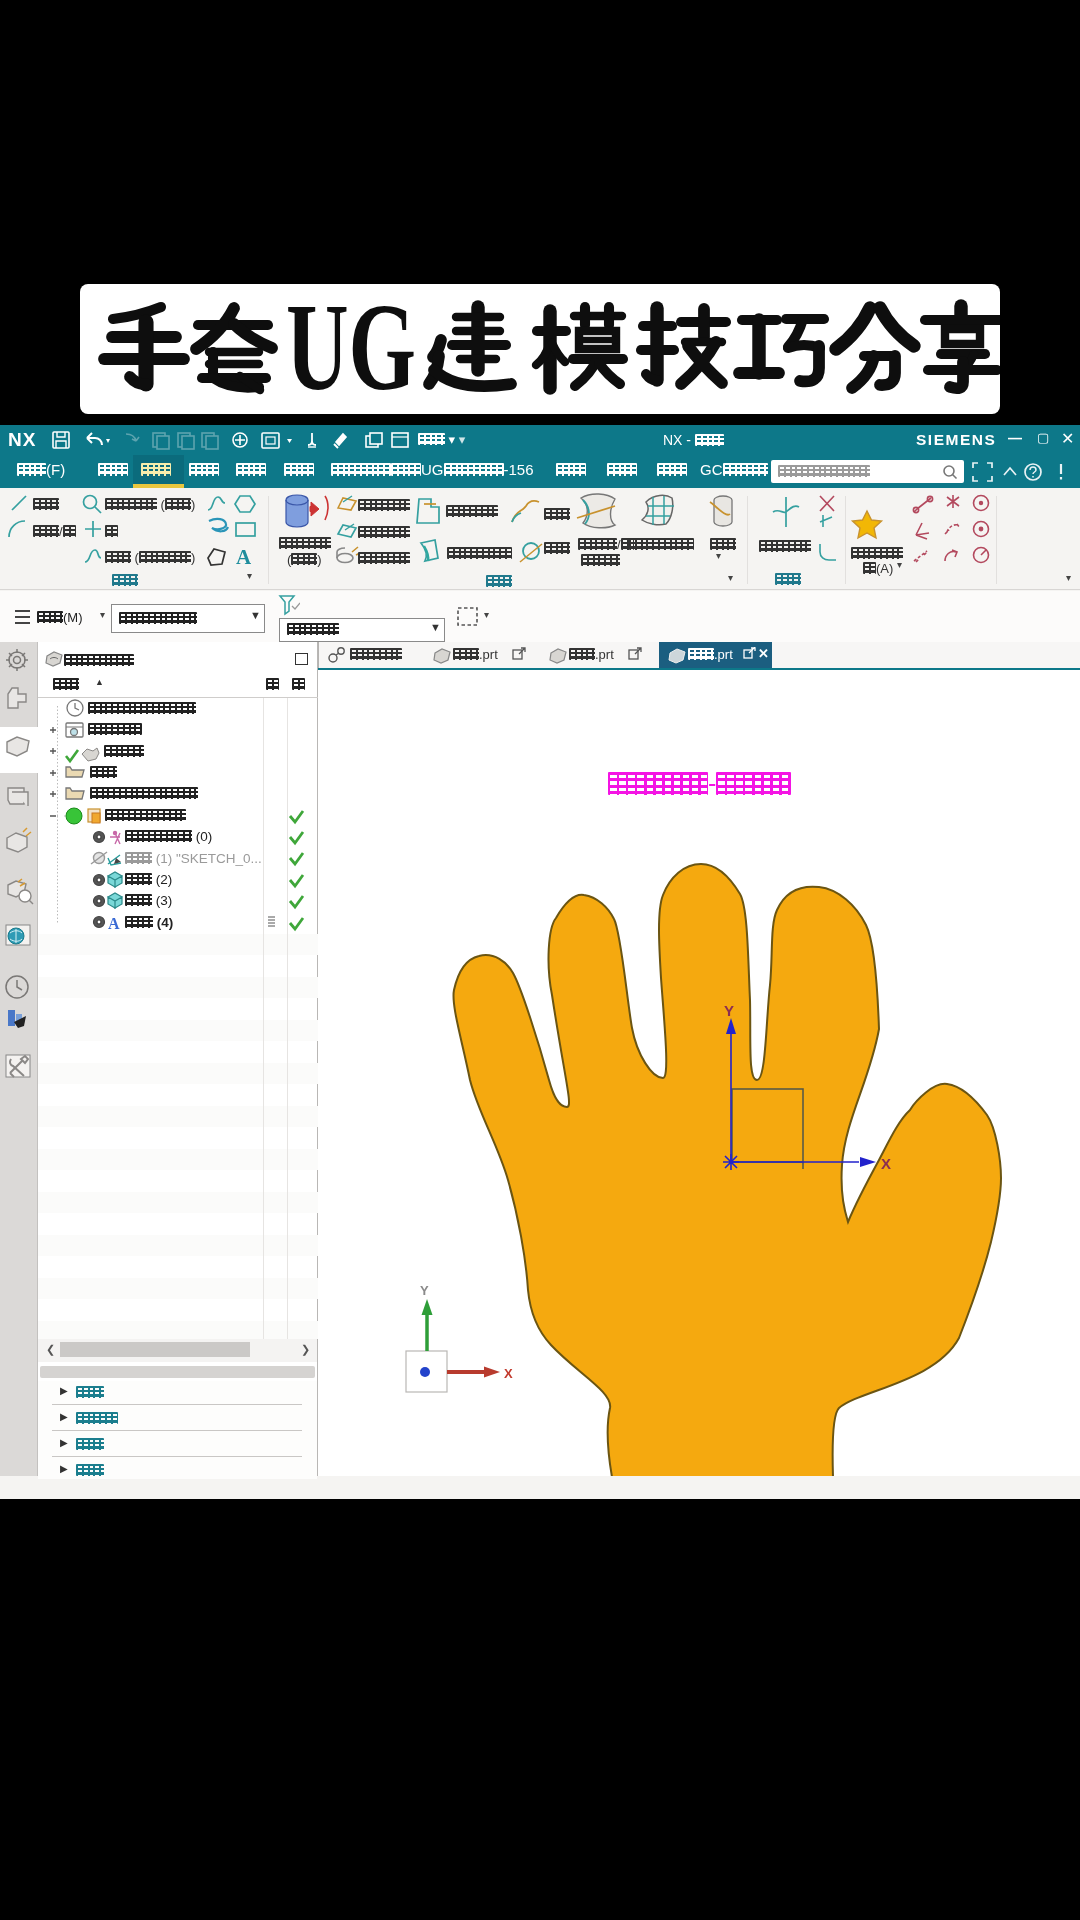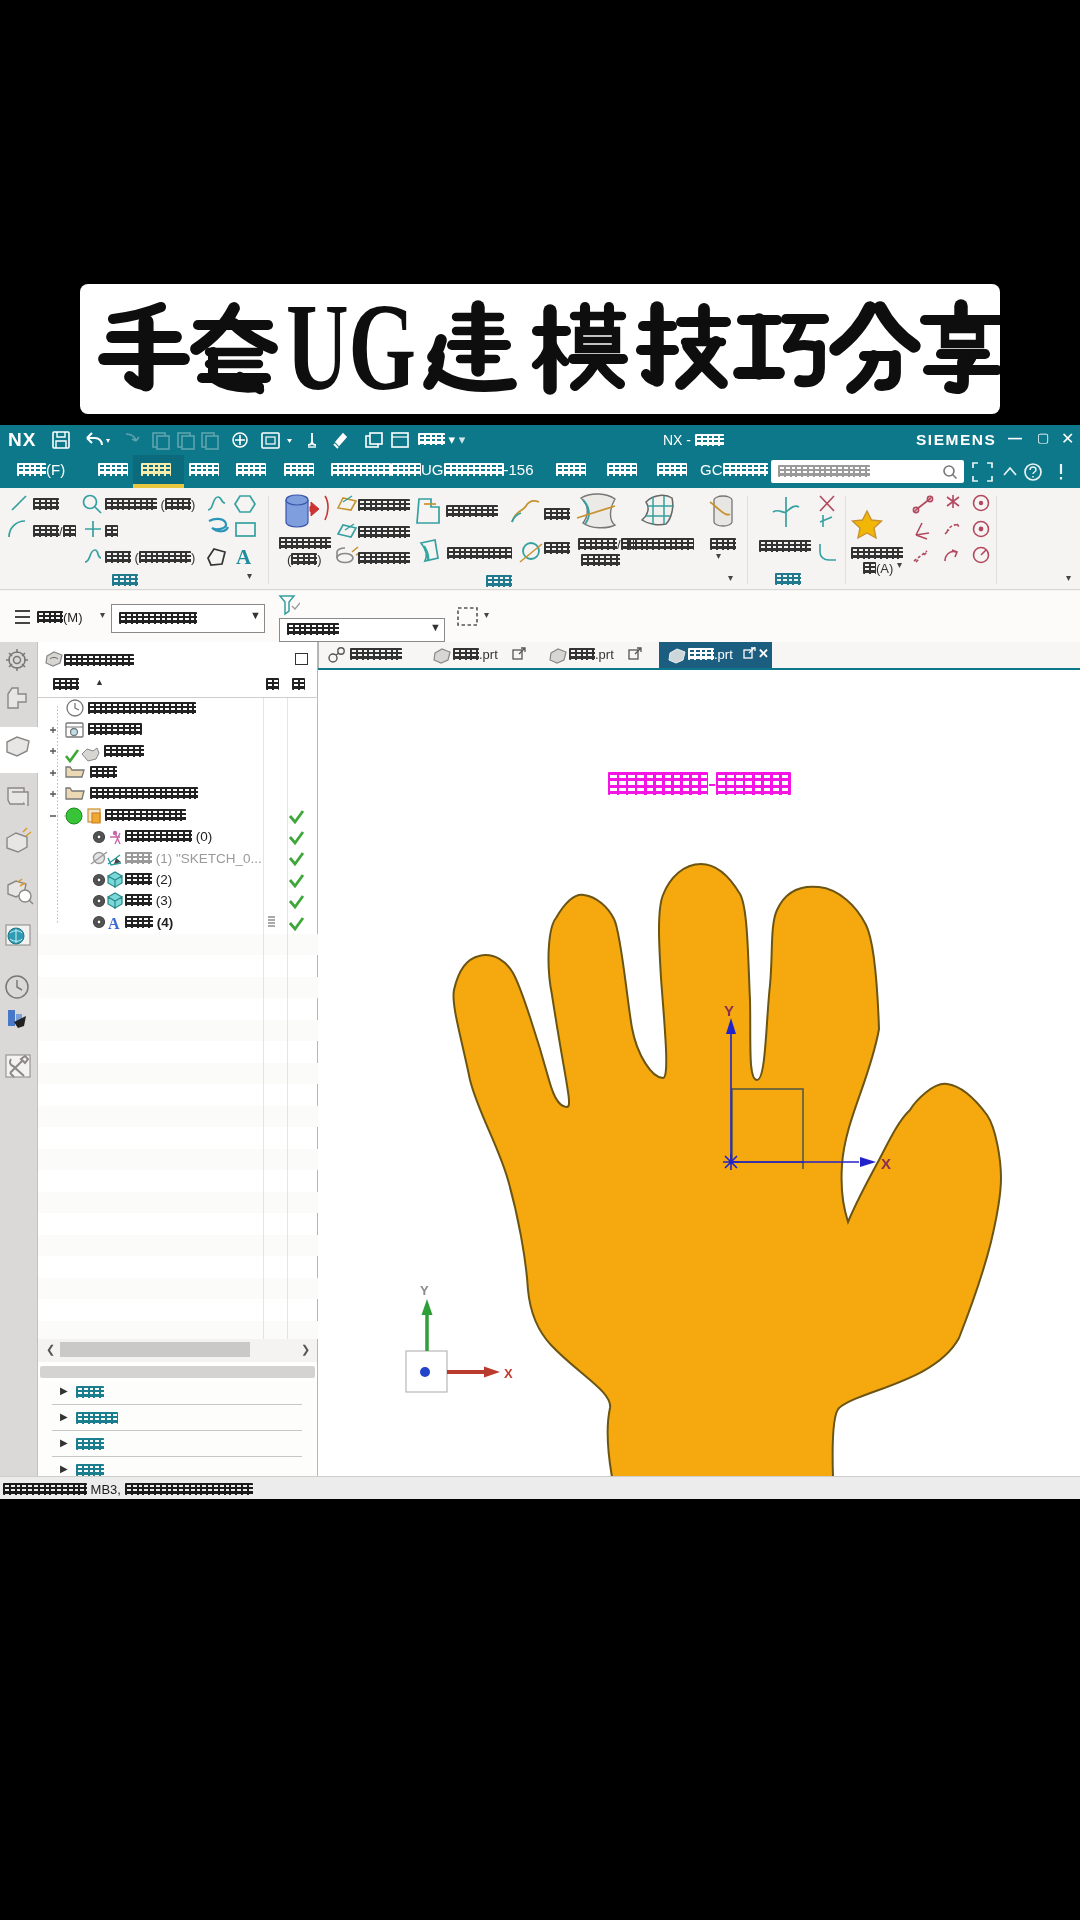--- a/index.html
+++ b/index.html
@@ -510,16 +510,13 @@
 <circle cx="425" cy="1372" r="5" fill="#2343cb"></circle>
 <path d="M427 1351v-39" stroke="#2e9e38" stroke-width="3.5"></path>
 <path d="M427 1299l-5.5 16h11z" fill="#2e9e38"></path>
 <text x="420" y="1295" font-size="13" fill="#8a8a8a" font-weight="bold">Y</text>
 <path d="M447 1372h37" stroke="#b83b2e" stroke-width="4"></path>
 <path d="M500 1372l-16-5.5v11z" fill="#b83b2e"></path>
 <text x="504" y="1378" font-size="13" fill="#c23b2e" font-weight="bold">X</text>
 </svg>
 </div>
 </div>
-<div class="statusbar">
-      <span style="position:absolute;left:3px;top:5px"><b class="cg" style="width:84px"></b> MB3, <b class="cg" style="width:128px"></b></span>
-    </div>
 </div>
 
 </body></html>

